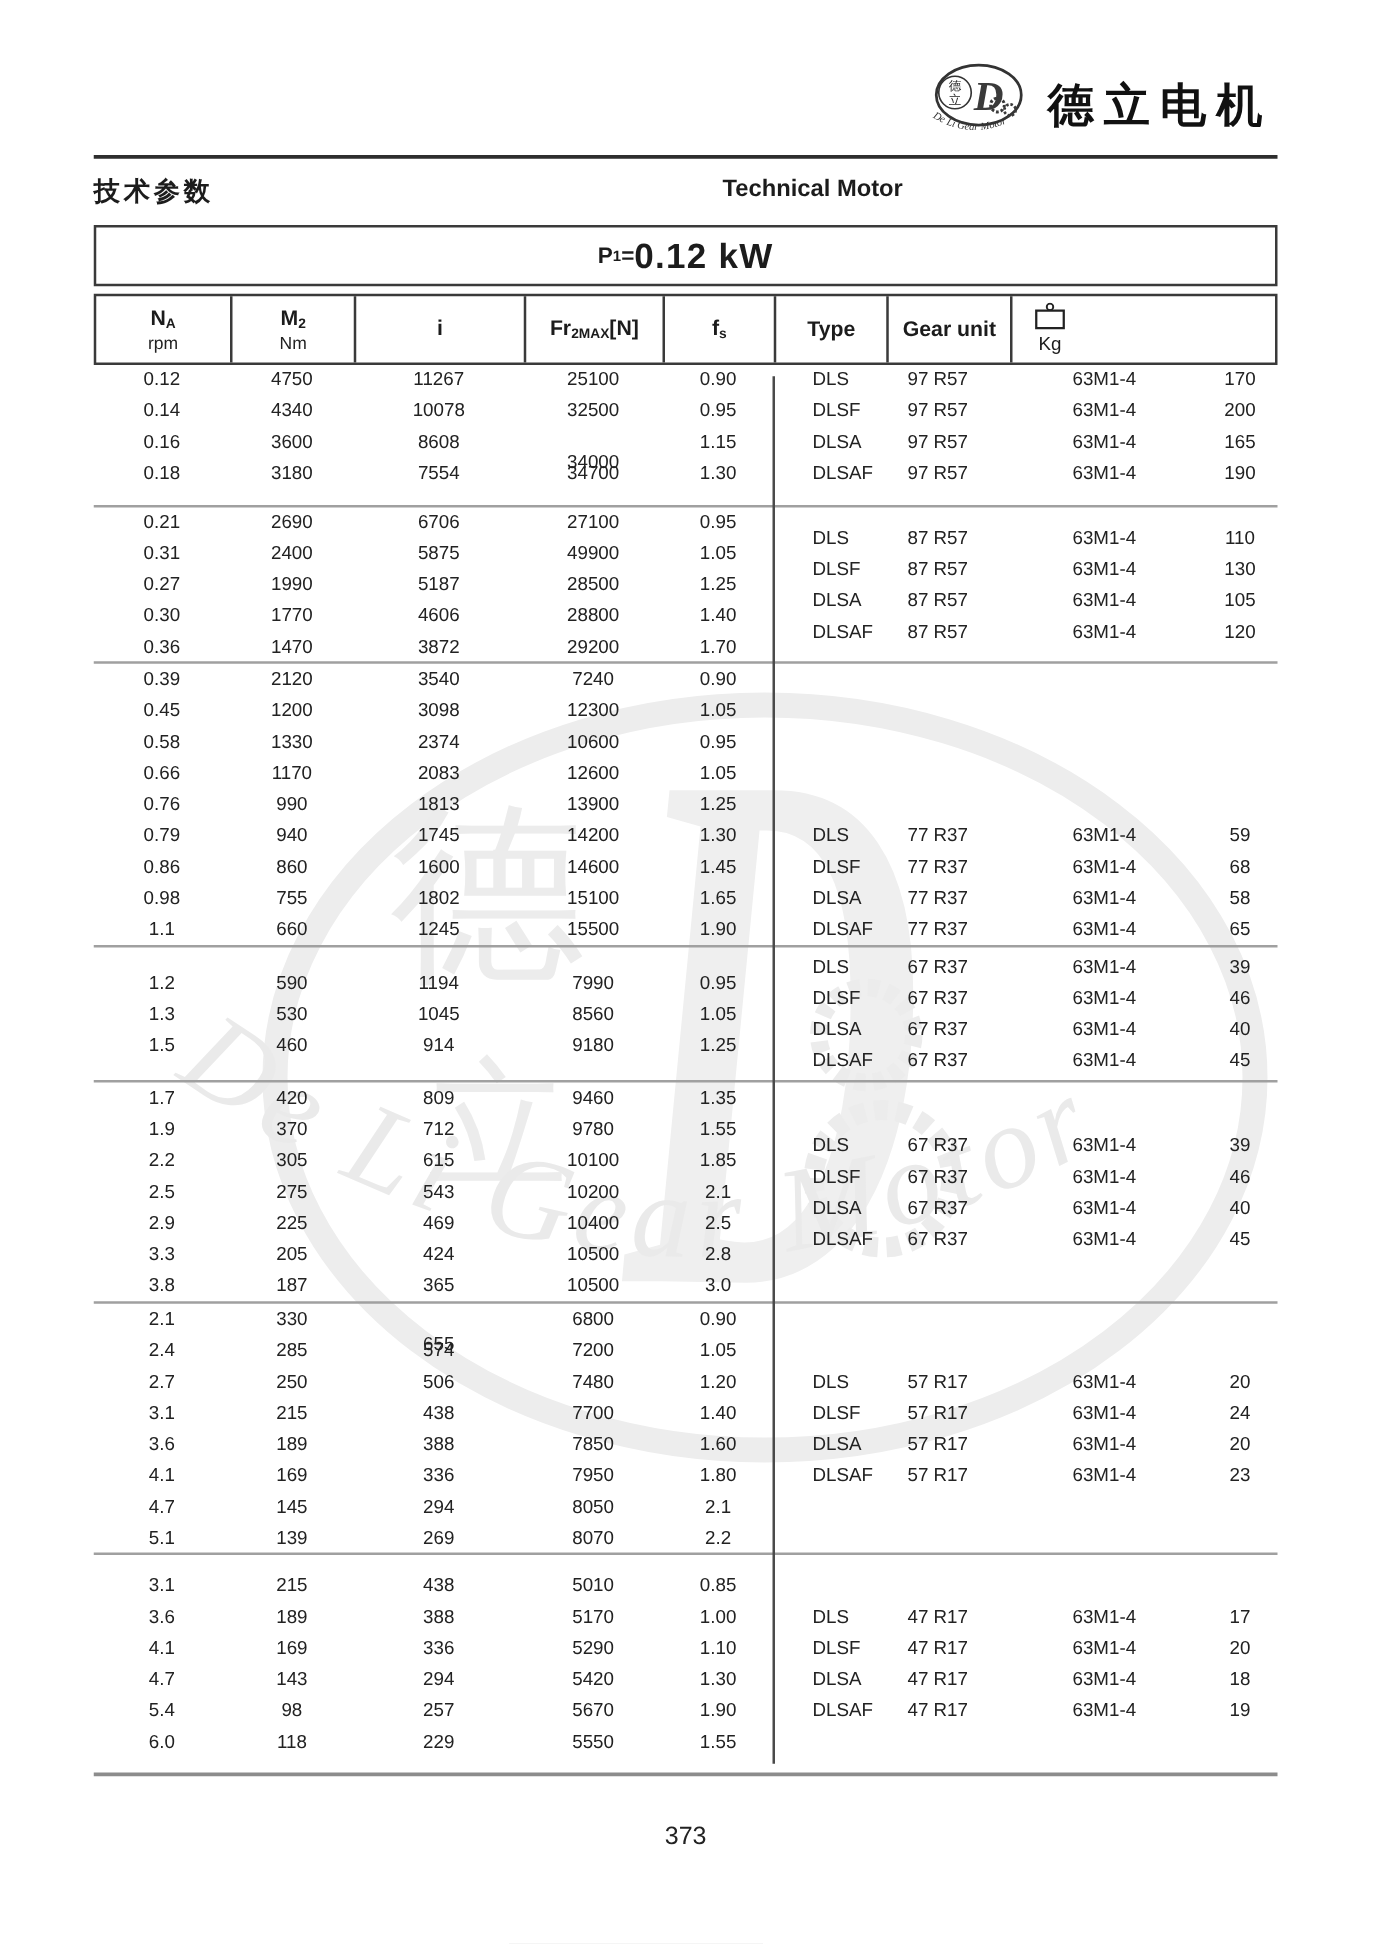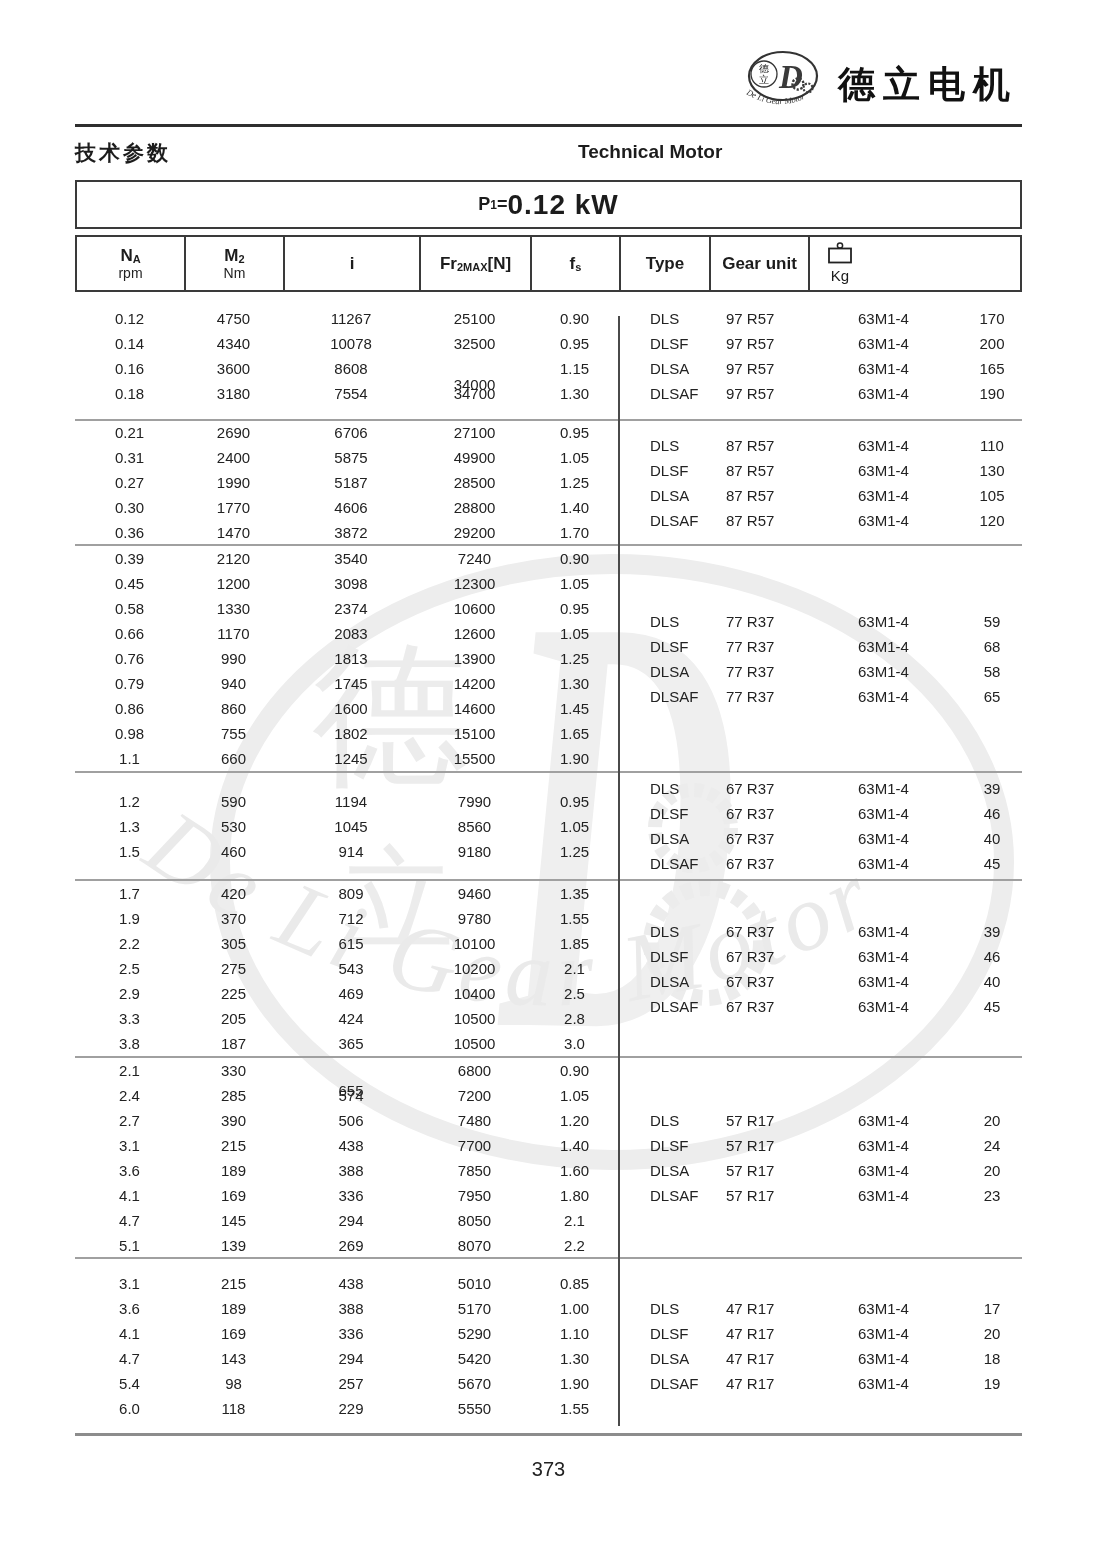--- a/index.html
+++ b/index.html
@@ -31,21 +31,21 @@
     box-sizing:border-box; display:flex; z-index:1;}
   .hcell{box-sizing:border-box; border-right:2px solid #3a3a3a; display:flex;
     flex-direction:column; align-items:center; justify-content:center; line-height:1.15;}
   .hcell:last-child{border-right:none;}
   .hmain{font-size:17px; font-weight:bold;}
   .hsub{font-size:11px; font-weight:bold; vertical-align:-2px;}
   .hunit{font-size:14px; color:#222;}
   .kg-label{font-size:15px; margin-top:1px;}
 
   
-  .tbody{left:75px; top:293px; width:947px; z-index:1;}
+  .tbody{left:75px; top:278px; width:947px; z-index:1;}
   .group{display:flex; box-sizing:border-box; border-bottom:2px solid #a0a0a0; overflow:hidden;}
   .group.last{border-bottom:3px solid #8c8c8c;}
   .half{display:flex; flex-direction:column; justify-content:center;}
   .half.left{width:544px;}
   .half.right{width:403px;}
   .row{display:flex; height:25px; align-items:center; flex:0 0 auto;}
   .cell{box-sizing:border-box; font-size:15px; color:#222; white-space:nowrap;}
   .leftc0,.leftc1,.leftc2,.leftc3,.leftc4{text-align:center;}
   .rightc0{padding-left:31px;}
   .rightc1{padding-left:17px;}
@@ -254,21 +254,21 @@
             <div class="cell rightc3" style="width: 60px;">105</div>
           </div>
           <div class="row">
             <div class="cell rightc0" style="width: 90px;">DLSAF</div>
             <div class="cell rightc1" style="width: 99px;">87 R57</div>
             <div class="cell rightc2" style="width: 154px;">63M1-4</div>
             <div class="cell rightc3" style="width: 60px;">120</div>
           </div>
         </div>
       </div>
-      <div class="group" style="height: 227px;">
+      <div class="group" style="height: 227px; align-items: flex-end;">
         <div class="half left">
           <div class="row">
             <div class="cell leftc0" style="width: 109px;">0.39</div>
             <div class="cell leftc1" style="width: 99px;">2120</div>
             <div class="cell leftc2" style="width: 136px;">3540</div>
             <div class="cell leftc3" style="width: 111px;">7240</div>
             <div class="cell leftc4" style="width: 89px;">0.90</div>
           </div>
           <div class="row">
             <div class="cell leftc0" style="width: 109px;">0.45</div>
@@ -495,21 +495,21 @@
           </div>
           <div class="row">
             <div class="cell leftc0" style="width: 109px;">2.4</div>
             <div class="cell leftc1" style="width: 99px;">285</div>
             <div class="cell leftc2" style="width: 136px;">574</div>
             <div class="cell leftc3" style="width: 111px;">7200</div>
             <div class="cell leftc4" style="width: 89px;">1.05</div>
           </div>
           <div class="row">
             <div class="cell leftc0" style="width: 109px;">2.7</div>
-            <div class="cell leftc1" style="width: 99px;">390</div>
+            <div class="cell leftc1" style="width: 99px;">250</div>
             <div class="cell leftc2" style="width: 136px;">506</div>
             <div class="cell leftc3" style="width: 111px;">7480</div>
             <div class="cell leftc4" style="width: 89px;">1.20</div>
           </div>
           <div class="row">
             <div class="cell leftc0" style="width: 109px;">3.1</div>
             <div class="cell leftc1" style="width: 99px;">215</div>
             <div class="cell leftc2" style="width: 136px;">438</div>
             <div class="cell leftc3" style="width: 111px;">7700</div>
             <div class="cell leftc4" style="width: 89px;">1.40</div>

